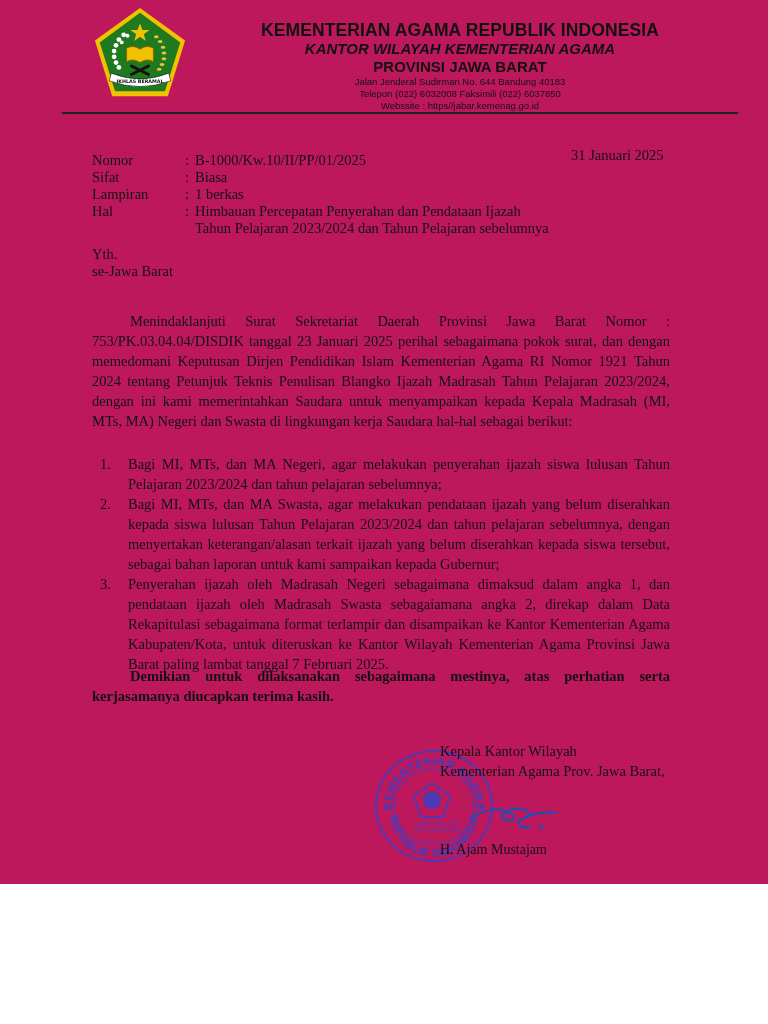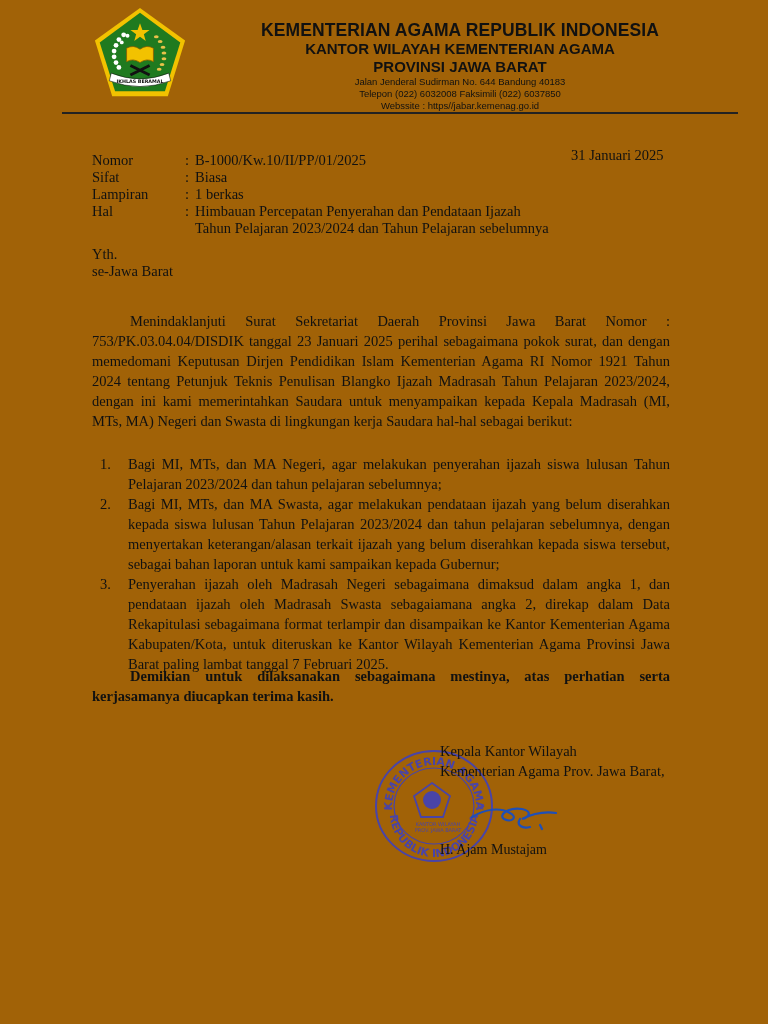--- a/index.html
+++ b/index.html
@@ -1,25 +1,25 @@
 <!DOCTYPE html>
 <html><head>
   <meta charset="utf-8">
   <style>
     * { box-sizing: border-box; margin: 0; padding: 0; }
     html, body { width: 768px; height: 1024px; background: #ffffff; overflow: hidden; }
     body { position: relative; color: #111; font-family: "Liberation Serif", serif; }
 
-    .page { position: absolute; left: 0; top: 0; width: 768px; height: 1024px; background: #a16207; }
+    .page { position: absolute; left: 0; top: 0; width: 768px; height: 884px; background: #be185d; }
 
     
     .logo { position: absolute; left: 92px; top: 6px; width: 96px; height: 94px; }
     .kop { position: absolute; left: 200px; top: 20px; width: 520px; text-align: center; font-family: "Liberation Sans", sans-serif; }
     .kop .l1 { font-size: 17.5px; font-weight: bold; line-height: 20px; letter-spacing: 0.1px; }
-    .kop .l2 { font-size: 15px; font-weight: bold; line-height: 18px; }
+    .kop .l2 { font-size: 15px; font-weight: bold; line-height: 18px; font-style: italic; }
     .kop .l3 { font-size: 15px; font-weight: bold; line-height: 18px; }
     .kop .small { font-size: 9.5px; line-height: 12px; }
     .kop-rule { position: absolute; left: 62px; top: 112px; width: 676px; height: 2px; background: #222; }
 
     
     .meta { position: absolute; left: 92px; top: 128px; width: 590px; font-size: 14.5px; line-height: 17px; margin-top: 24px; }
     .meta-row { display: flex; }
     .meta-label { width: 93px; }
     .meta-colon { width: 10px; }
     .meta-value { flex: 1; }

